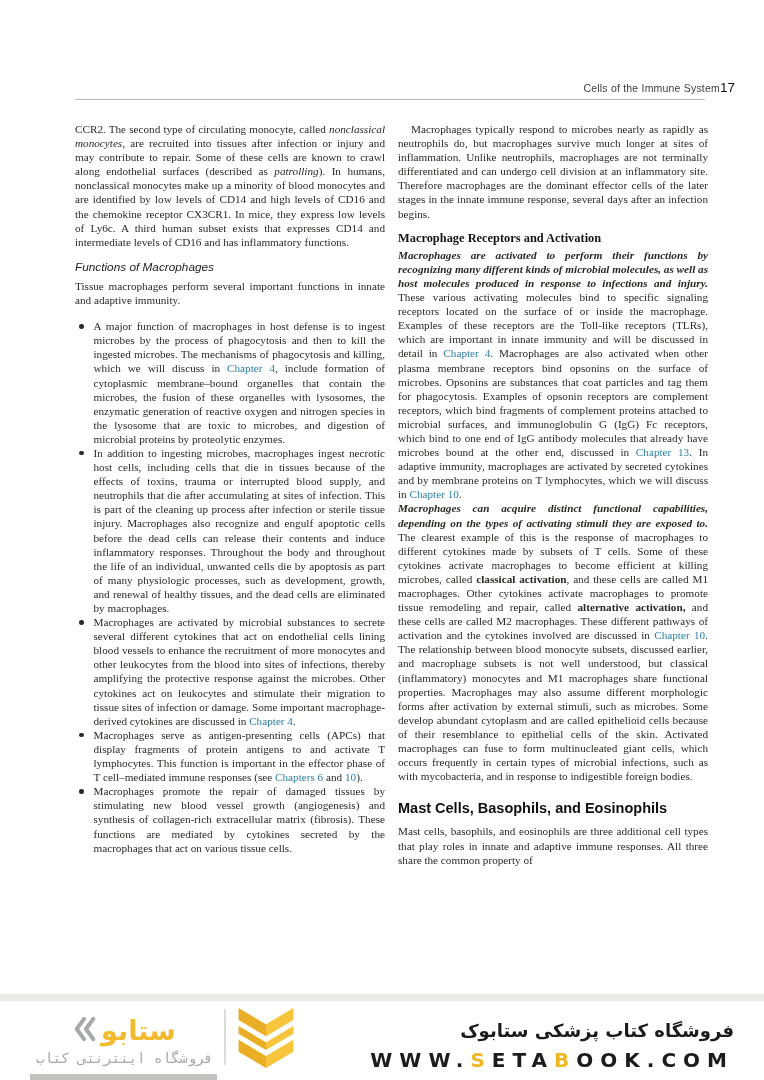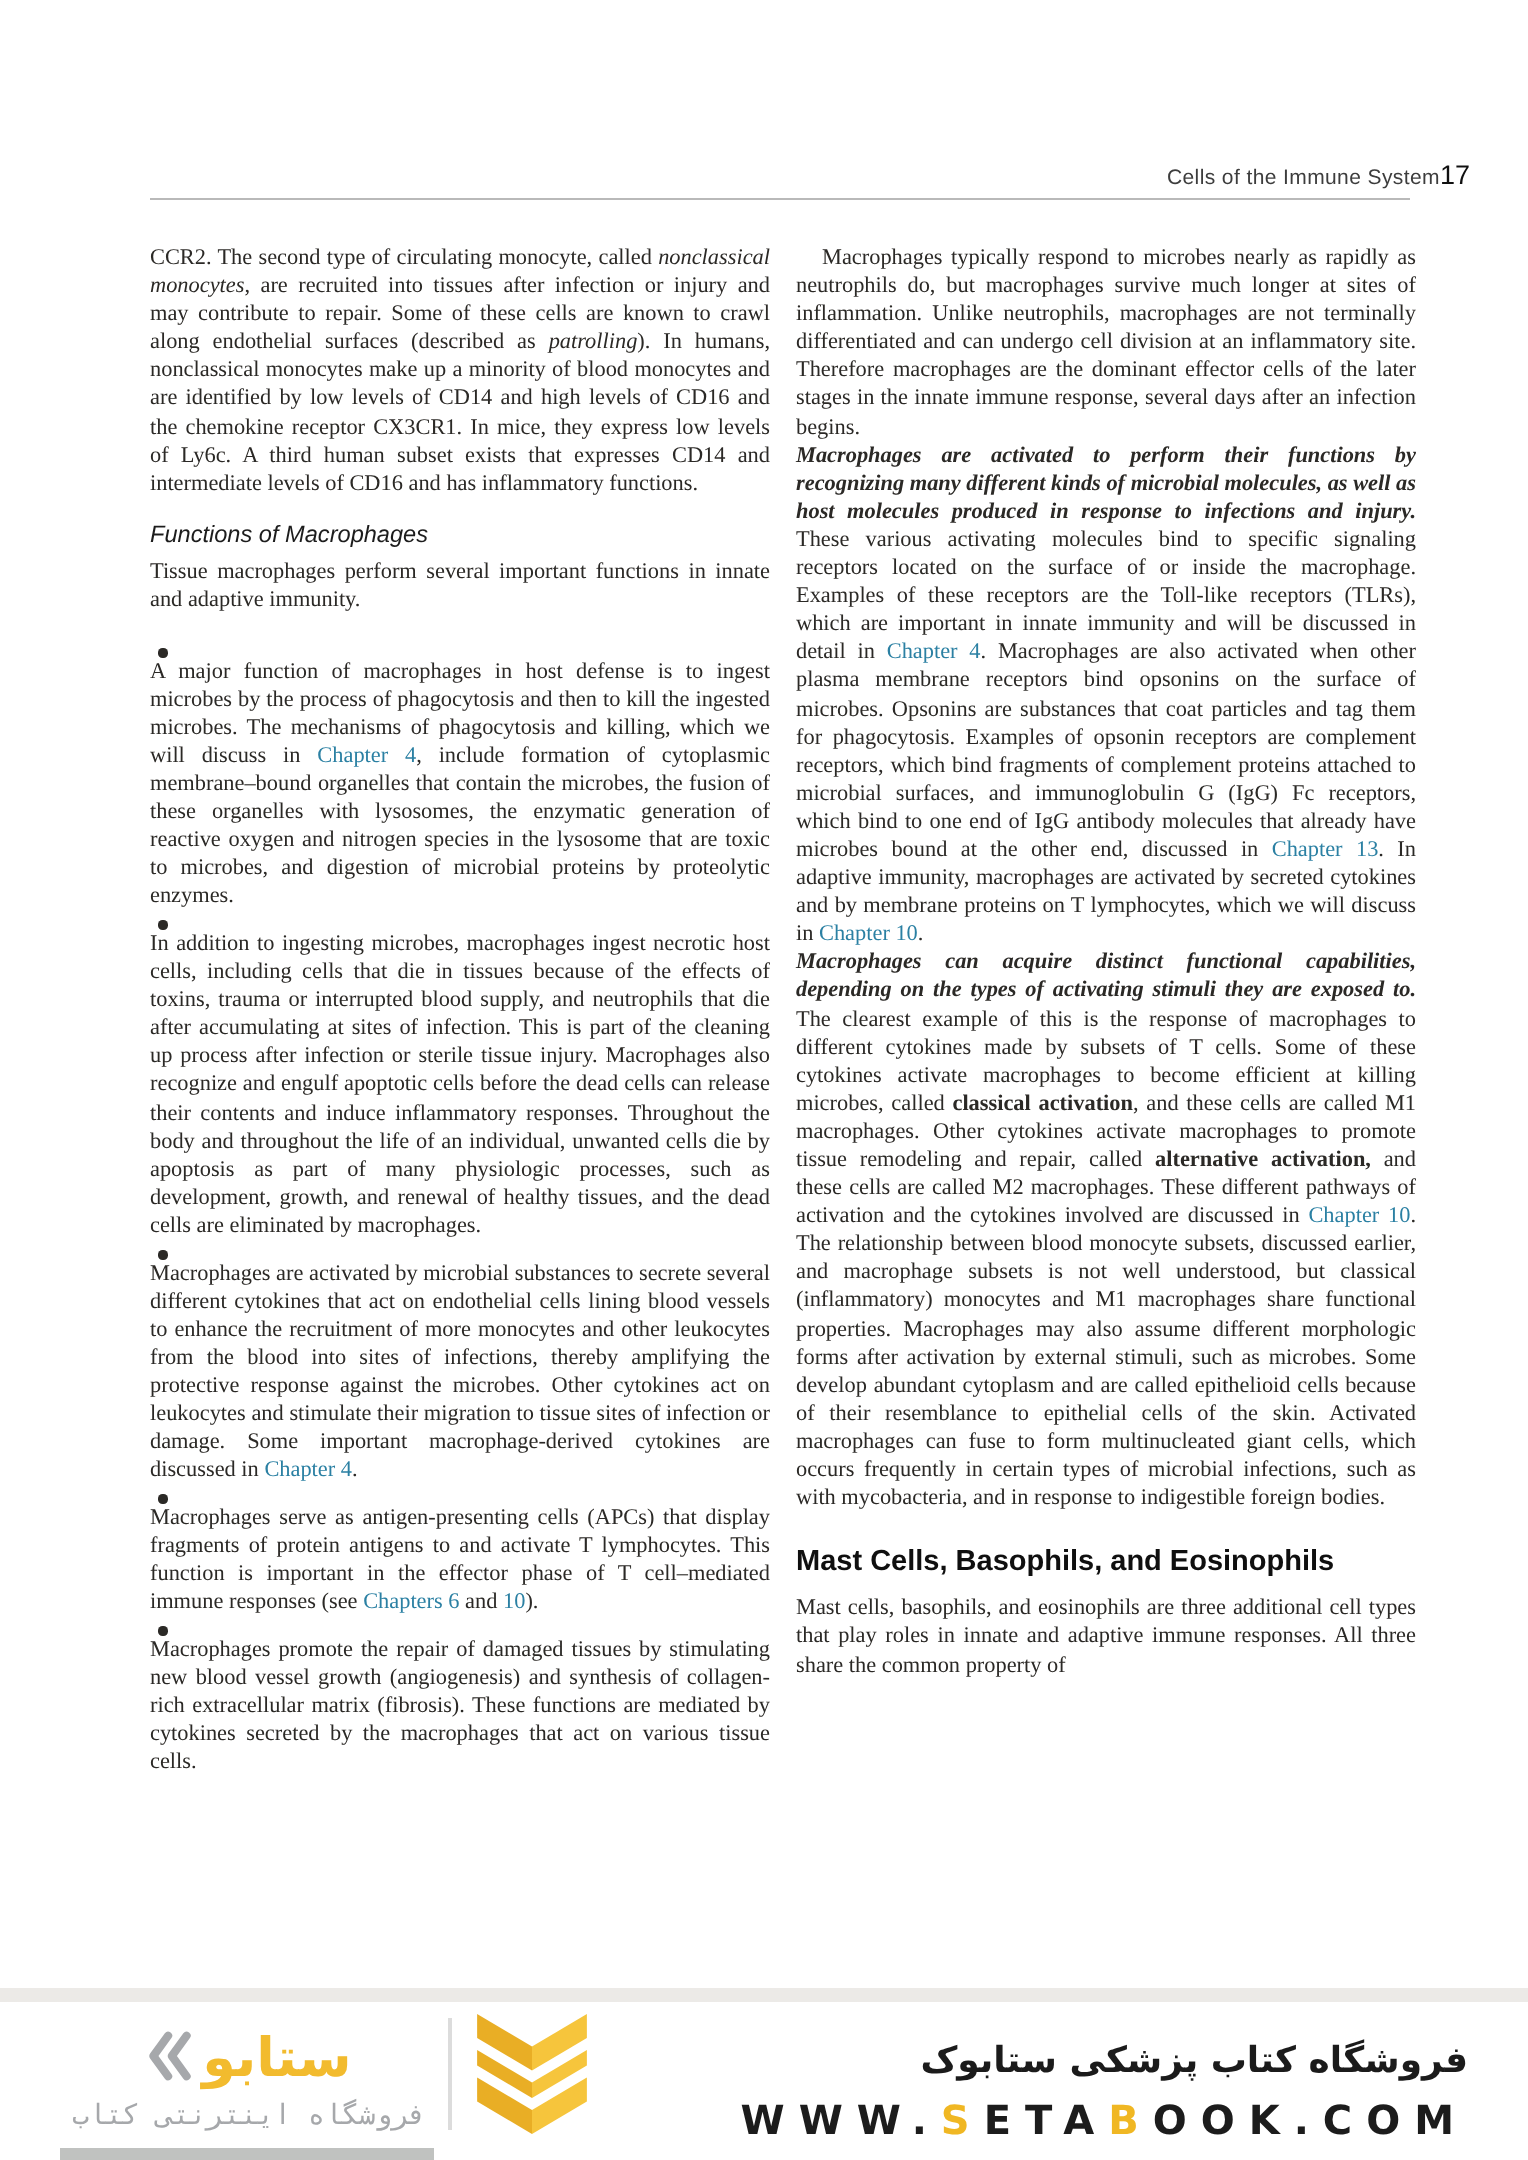--- a/index.html
+++ b/index.html
@@ -37,21 +37,21 @@
   }
   .h-serif {
     font-weight:bold; font-size:12.4px; color:#151515; margin:10px 0 3px;
     text-align:left;
   }
   .h-sans {
     font-family:"Liberation Sans", sans-serif; font-weight:bold;
     font-size:14.5px; color:#0f0f0f; margin:18px 0 9px; text-align:left;
   }
 
-  .bullet { display:flex; margin:0;flex-direction:column; }
+  .bullet { display:flex; margin:0; }
   .para + .bullet { margin-top:12px; }
   .bullet .dot {
     flex:0 0 auto; width:4.5px; height:4.5px; border-radius:50%;
     background:#2b2926; margin:5px 10px 0 4px;
   }
   .bullet-text { flex:1 1 auto; }
 
   .seg-i  { font-style:italic; }
   .seg-b  { font-weight:bold; }
   .seg-bi { font-weight:bold; font-style:italic; }
@@ -124,20 +124,21 @@
           <span class="dot"></span>
           <div class="bullet-text"><span>Macrophages serve as antigen-presenting cells (APCs) that display fragments of protein antigens to and activate T lymphocytes. This function is important in the effector phase of T cell–mediated immune responses (see </span><span class="seg-link">Chapters 6</span><span> and </span><span class="seg-link">10</span><span>).</span></div>
         </div>
         <div class="bullet">
           <span class="dot"></span>
           <div class="bullet-text"><span>Macrophages promote the repair of damaged tissues by stimulating new blood vessel growth (angiogenesis) and synthesis of collagen-rich extracellular matrix (fibrosis). These functions are mediated by cytokines secreted by the macrophages that act on various tissue cells.</span></div>
         </div>
       </div>
     <div class="col">
         <div class="para indent"><span>Macrophages typically respond to microbes nearly as rapidly as neutrophils do, but macrophages survive much longer at sites of inflammation. Unlike neutrophils, macrophages are not terminally differentiated and can undergo cell division at an inflammatory site. Therefore macrophages are the dominant effector cells of the later stages in the innate immune response, several days after an infection begins.</span></div>
+        <div class="h-serif">Macrophage Receptors and Activation</div>
         <div class="para"><span class="seg-bi">Macrophages are activated to perform their functions by recognizing many different kinds of microbial molecules, as well as host molecules produced in response to infections and injury.</span><span> These various activating molecules bind to specific signaling receptors located on the surface of or inside the macrophage. Examples of these receptors are the Toll-like receptors (TLRs), which are important in innate immunity and will be discussed in detail in </span><span class="seg-link">Chapter 4</span><span>. Macrophages are also activated when other plasma membrane receptors bind opsonins on the surface of microbes. Opsonins are substances that coat particles and tag them for phagocytosis. Examples of opsonin receptors are complement receptors, which bind fragments of complement proteins attached to microbial surfaces, and immunoglobulin G (IgG) Fc receptors, which bind to one end of IgG antibody molecules that already have microbes bound at the other end, discussed in </span><span class="seg-link">Chapter 13</span><span>. In adaptive immunity, macrophages are activated by secreted cytokines and by membrane proteins on T lymphocytes, which we will discuss in </span><span class="seg-link">Chapter 10</span><span>.</span></div>
         <div class="para"><span class="seg-bi">Macrophages can acquire distinct functional capabilities, depending on the types of activating stimuli they are exposed to.</span><span> The clearest example of this is the response of macrophages to different cytokines made by subsets of T cells. Some of these cytokines activate macrophages to become efficient at killing microbes, called </span><span class="seg-b">classical activation</span><span>, and these cells are called M1 macrophages. Other cytokines activate macrophages to promote tissue remodeling and repair, called </span><span class="seg-b">alternative activation,</span><span> and these cells are called M2 macrophages. These different pathways of activation and the cytokines involved are discussed in </span><span class="seg-link">Chapter 10</span><span>. The relationship between blood monocyte subsets, discussed earlier, and macrophage subsets is not well understood, but classical (inflammatory) monocytes and M1 macrophages share functional properties. Macrophages may also assume different morphologic forms after activation by external stimuli, such as microbes. Some develop abundant cytoplasm and are called epithelioid cells because of their resemblance to epithelial cells of the skin. Activated macrophages can fuse to form multinucleated giant cells, which occurs frequently in certain types of microbial infections, such as with mycobacteria, and in response to indigestible foreign bodies.</span></div>
         <div class="h-sans">Mast Cells, Basophils, and Eosinophils</div>
         <div class="para"><span>Mast cells, basophils, and eosinophils are three additional cell types that play roles in innate and adaptive immune responses. All three share the common property of</span></div>
       </div>
   </div>
 
   <div class="page-edge"></div>
 
   <div class="footer">

